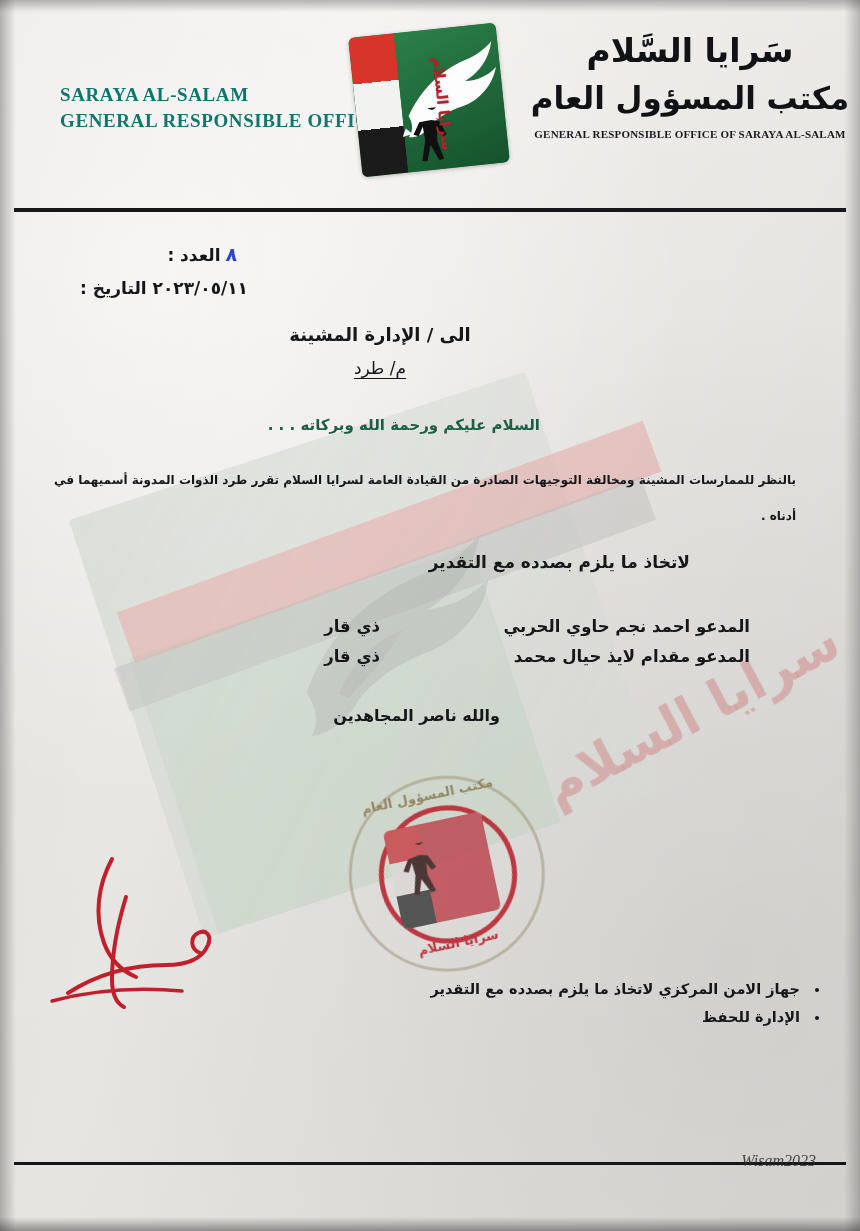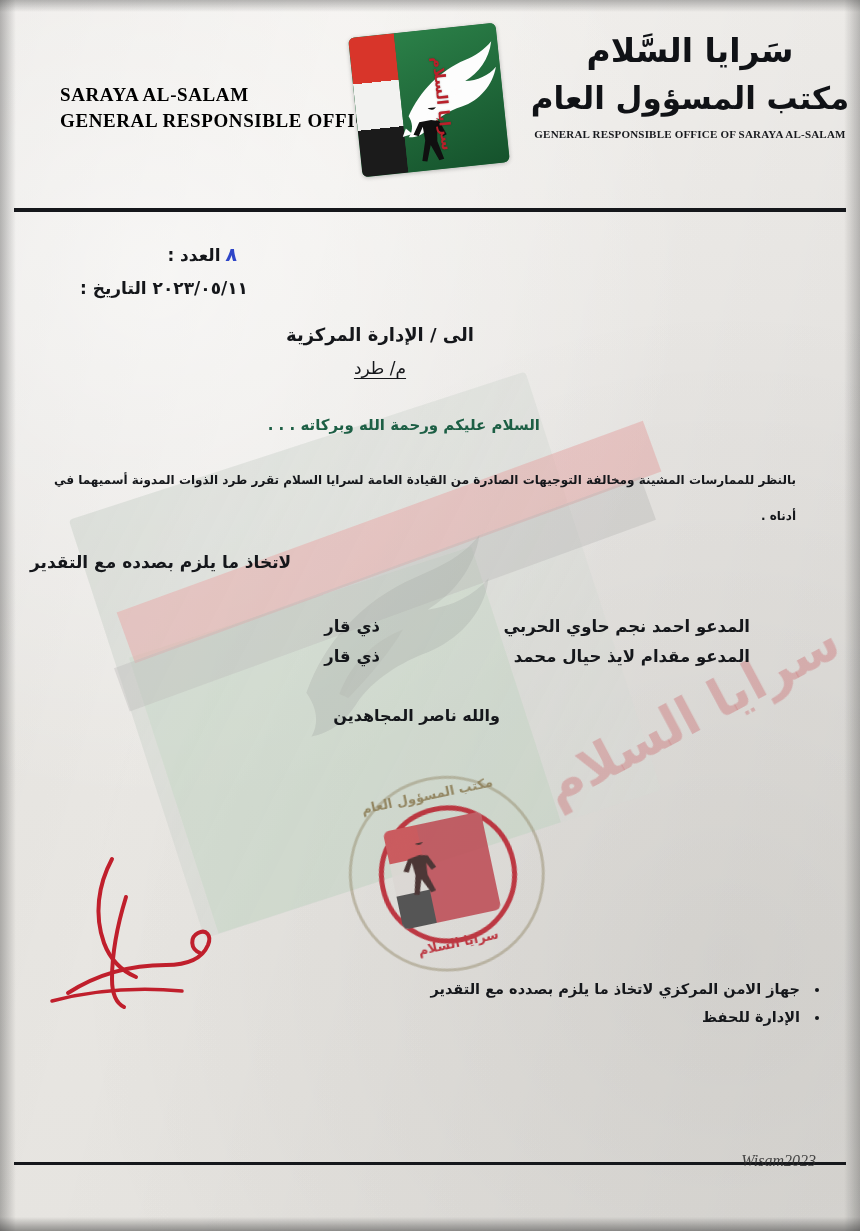--- a/index.html
+++ b/index.html
@@ -59,21 +59,21 @@
   
   .header {
     position: absolute;
     left: 0; top: 0;
     width: 860px; height: 208px;
   }
   .hdr-en {
     position: absolute;
     left: 60px; top: 82px;
     width: 330px;
-    color: #000000;
+    color: #0f766e;
     font-family: "Liberation Serif", serif;
     font-weight: bold;
     font-size: 19px;
     line-height: 26px;
     letter-spacing: 0.6px;
   }
   .logo {
     position: absolute;
     left: 355px; top: 24px;
     width: 150px; height: 150px;
@@ -232,21 +232,21 @@
     font-size: 12px;
     font-weight: bold;
     line-height: 36px;
     text-align: justify;
   }
   .closing-action {
     margin-top: 18px;
     margin-right: 140px;
     font-size: 17px;
     font-weight: bold;
-    text-align: left;
+    text-align: right;
   }
   .names {
     margin-top: 40px;
     padding-right: 80px;
     font-size: 16.5px;
     font-weight: bold;
     line-height: 30px;
   }
   .name-row {
     display: flex;
@@ -503,21 +503,21 @@
       <span class="num-glyph">٨</span>
       <span class="meta-label">العدد :</span>
     </div>
     <div class="meta-row">
       <span class="meta-val">٢٠٢٣/٠٥/١١</span>
       <span class="meta-label">التاريخ :</span>
     </div>
   </div>
 
   <div class="doc-body">
-    <div class="to-line">الى / الإدارة المركزية</div>
+    <div class="to-line">الى / الإدارة المشينة</div>
     <div class="subject">م/ طرد</div>
     <div class="greeting">السلام عليكم ورحمة الله وبركاته . . .</div>
     <div class="para">بالنظر للممارسات المشينة ومخالفة التوجيهات الصادرة من القيادة العامة لسرايا السلام  تقرر طرد الذوات المدونة أسميهما في أدناه .</div>
     <div class="closing-action">لاتخاذ ما يلزم بصدده مع التقدير</div>
 
     <div class="names">
       <div class="name-row">
         <div class="name-text">المدعو احمد نجم حاوي الحربي</div>
         <div class="name-prov">ذي قار</div>
       </div>

